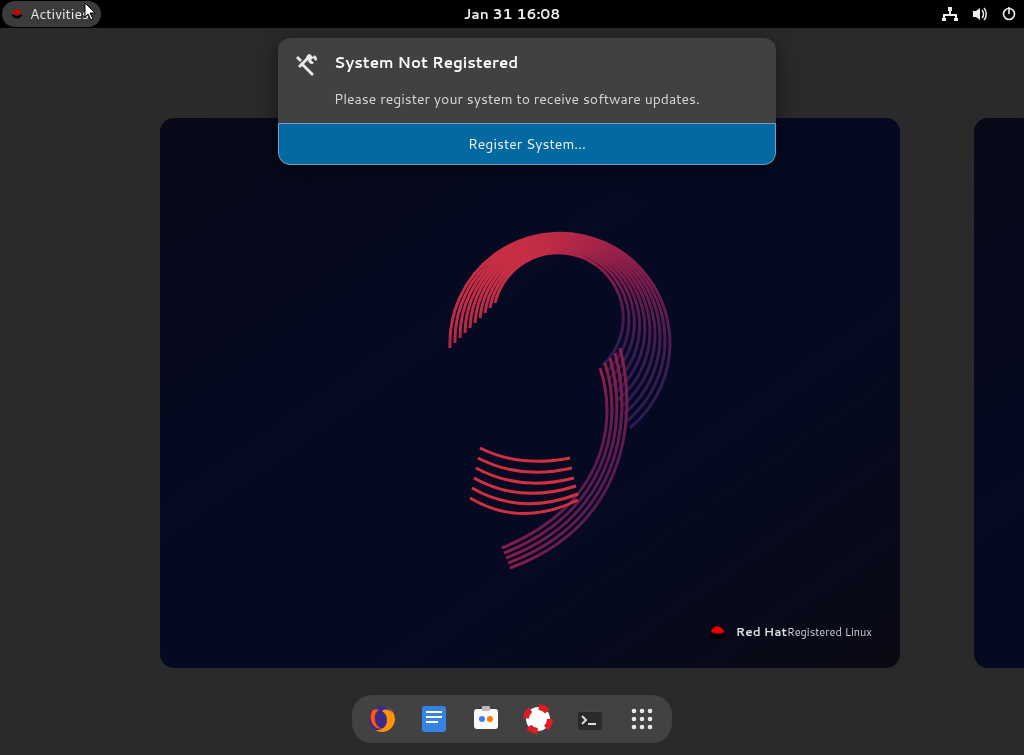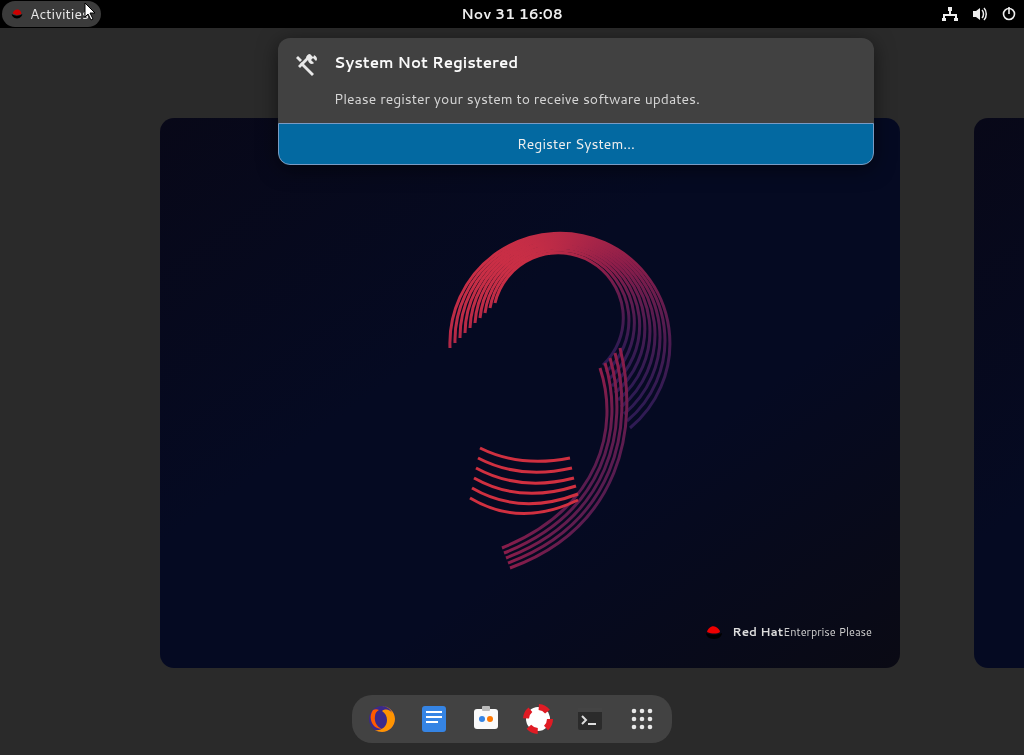--- a/index.html
+++ b/index.html
@@ -94,21 +94,21 @@
       color: #ddd;
     }
     .rhel-logo .hat { width: 20px; height: 16px; }
     .rhel-logo .txt { display:flex; flex-direction:row; line-height:1;align-items:center; }
     .rhel-logo .top { font-weight:700; font-size:12px; }
     .rhel-logo .bot { font-weight:400; font-size:11px; color:#ccc; }
     .notification {
       position: absolute;
       left: 278px;
       top: 10px;
-      width: 596px;
+      width: 498px;
       background: #414141;
       border-radius: 12px;
       box-shadow: 0 4px 20px rgba(0,0,0,.5);
       overflow: hidden;
     }
     .notif-body {
       display: flex;
       gap: 14px;
       padding: 14px 18px 14px 16px;
       align-items: flex-start;
@@ -164,21 +164,21 @@
 <div class="topbar">
   <div class="activities-pill">
     <span class="fedora-dot">
       <svg viewBox="0 0 16 16" width="14" height="14">
           <path fill="#cc0000" d="M3 7c1-3 4-5 7-4 2 1 3 3 3 5-2 1-6 2-10-1z"></path>
           <path fill="#000" d="M2 8c4 3 9 2 12 0 0 2-2 5-6 5s-6-3-6-5z"></path>
         </svg>
     </span>
     <span>Activities</span>
   </div>
-  <div class="clock">Nov 31  16:08</div>
+  <div class="clock">Jan 31  16:08</div>
   <div class="tray">
     <span>
       <svg width="16" height="14" viewBox="0 0 16 14">
           <rect x="6" y="0" width="4" height="4" fill="#eee"></rect>
           <rect x="7" y="4" width="2" height="3" fill="#eee"></rect>
           <rect x="1" y="7" width="14" height="2" fill="#eee"></rect>
           <rect x="1" y="9" width="2" height="2" fill="#eee"></rect>
           <rect x="13" y="9" width="2" height="2" fill="#eee"></rect>
           <rect x="0" y="11" width="4" height="3" fill="#eee"></rect>
           <rect x="12" y="11" width="4" height="3" fill="#eee"></rect>
@@ -237,21 +237,21 @@
         <path d="M110 350 q50 30 108 2"></path>
       </g>
     </svg>
     <div class="rhel-logo">
       <svg class="hat" viewBox="0 0 20 16">
           <path fill="#ee0000" d="M3 8c1-4 5-7 9-5 2 1 4 3 4 5-3 2-8 2-13 0z"></path>
           <path fill="#000" d="M2 9c5 3 12 2 16 0 0 3-3 6-8 6S2 12 2 9z"></path>
         </svg>
       <div class="txt">
         <span class="top">Red Hat</span>
-        <span class="bot">Enterprise Please</span>
+        <span class="bot">Registered Linux</span>
       </div>
     </div>
   </div>
 
   <div class="workspace-thumb-right"></div>
 
   <div class="notification">
     <div class="notif-body">
       <div class="notif-icon">
         <svg width="26" height="26" viewBox="0 0 26 26">

